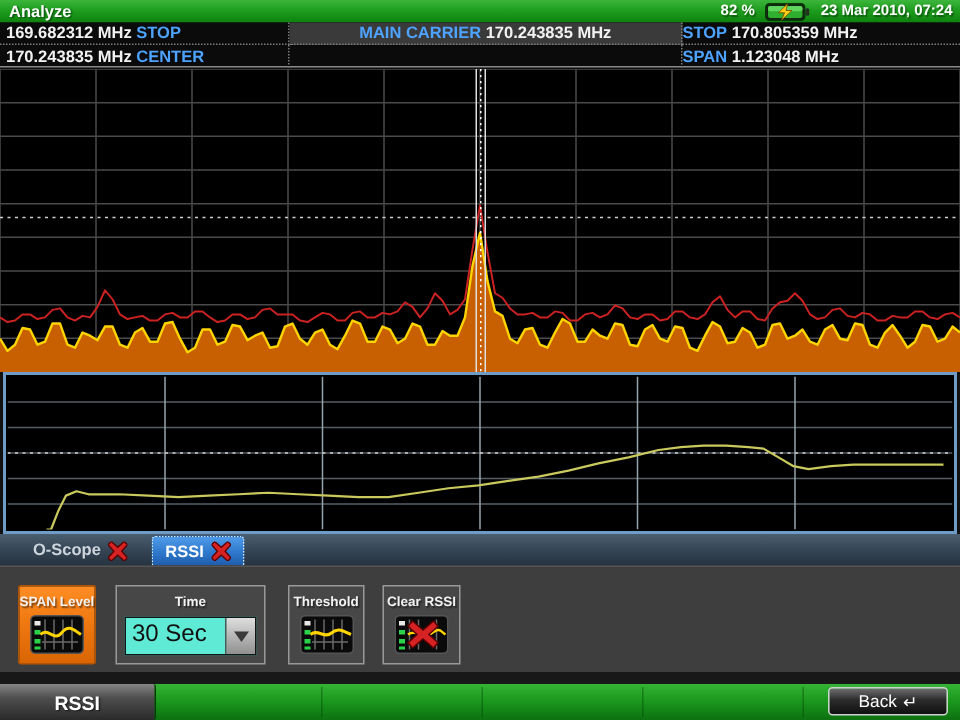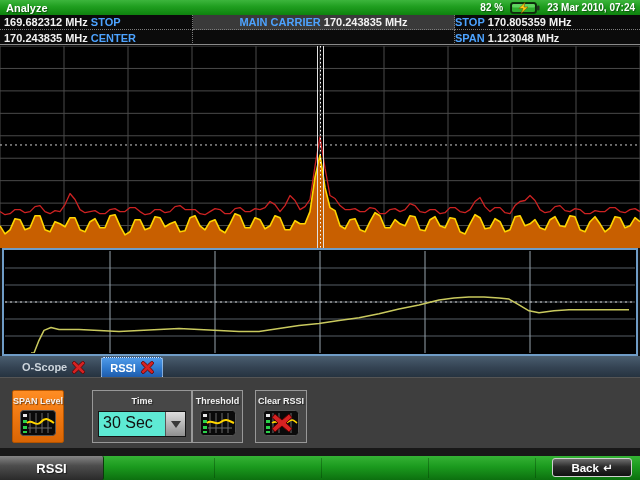--- a/index.html
+++ b/index.html
@@ -53,21 +53,21 @@
   
   .controls { position:absolute; left:0; top:377px; width:640px; height:71px;
     background:#3e3e3e; border-top:1px solid #555; }
   .btn { position:absolute; top:12px; height:53px; text-align:center; cursor:default; }
   .btn .blabel { display:block; font-size:9px; font-weight:bold; color:#f2f2f2; margin-top:5px;
     text-shadow:1px 1px 1px rgba(0,0,0,.5); }
   .btn-orange { left:12px; width:52px;
     background:linear-gradient(180deg,#ff8d24 0%,#ef7710 50%,#d96504 100%);
     border:1px solid #b35400; border-radius:2px; }
   .panel { background:#474747; border:1px solid #989898; }
-  .btn-time { left:92px; width:100px; }
+  .btn-time { left:77px; width:100px; }
   .btn-threshold { left:192px; width:51px; }
   .btn-clear { left:255px; width:52px; }
   .icon-screen { margin-top:4px; }
   .dropdown { display:flex; width:88px; height:26px; margin:5px auto 0 auto;
     border:1px solid #151515; background:#5eead4; }
   .dropdown .dval { flex:1; font-size:16px; color:#111; text-align:left; padding:2px 0 0 4px;
     overflow:hidden; white-space:nowrap; }
   .dropdown .darrow { width:20px; background:linear-gradient(180deg,#dedede,#909090);
     border-left:1px solid #555; display:flex; align-items:center; justify-content:center; }
   .tri-down { width:0; height:0; border-left:5px solid transparent; border-right:5px solid transparent;
@@ -81,21 +81,21 @@
     font-size:13px; font-weight:bold; color:#fff; text-shadow:1px 1px 1px rgba(0,0,0,.55); }
   .sk-active { left:0; width:104px;
     background:linear-gradient(180deg,#858585 0%,#4d4d4d 40%,#2a2a2a 100%);
     border-right:1px solid #0a3a0a; border-radius:0 2px 2px 0; }
   .sk-2 { left:104px; width:110px; }
   .sep { position:absolute; top:2px; width:1px; height:20px; background:rgba(0,50,0,.35); }
   .back-btn { position:absolute; right:8px; top:2px; width:80px; height:19px;
     background:linear-gradient(180deg,#6e6e6e 0%,#2c2c2c 45%,#101010 100%);
     border:1px solid #cfcfcf; border-radius:3px;
     display:flex; align-items:center; justify-content:center; gap:4px;
-    font-size:11.5px; font-weight:bold; color:#fff; }
+    font-size:11.5px; font-weight:normal; color:#fff; }
 </style>
 </head>
 <body>
 
 <div class="screen">
 
   <div class="titlebar">
     <span class="app-title">Analyze</span>
     <span class="right">
       <span class="pct">82 %</span>

